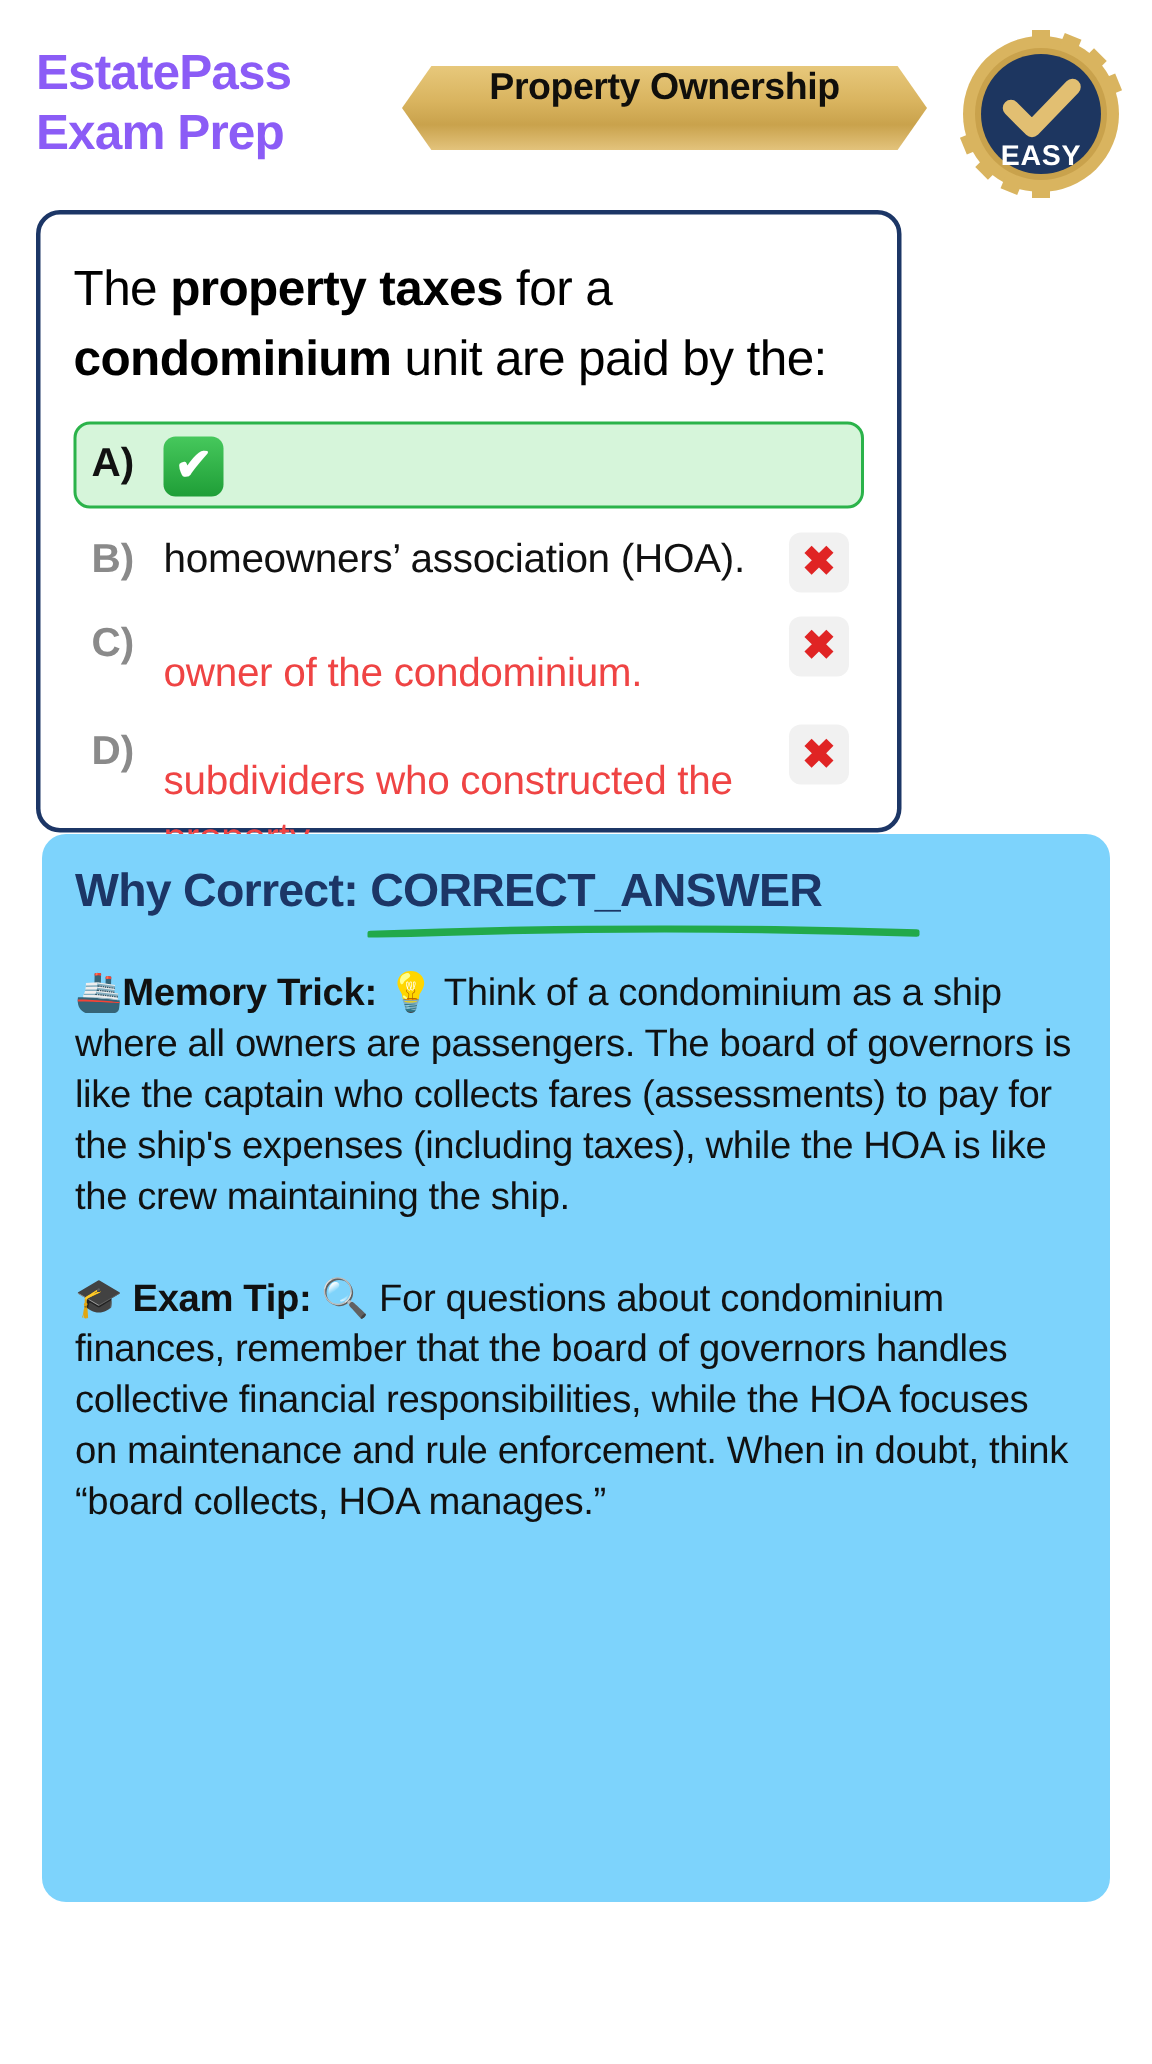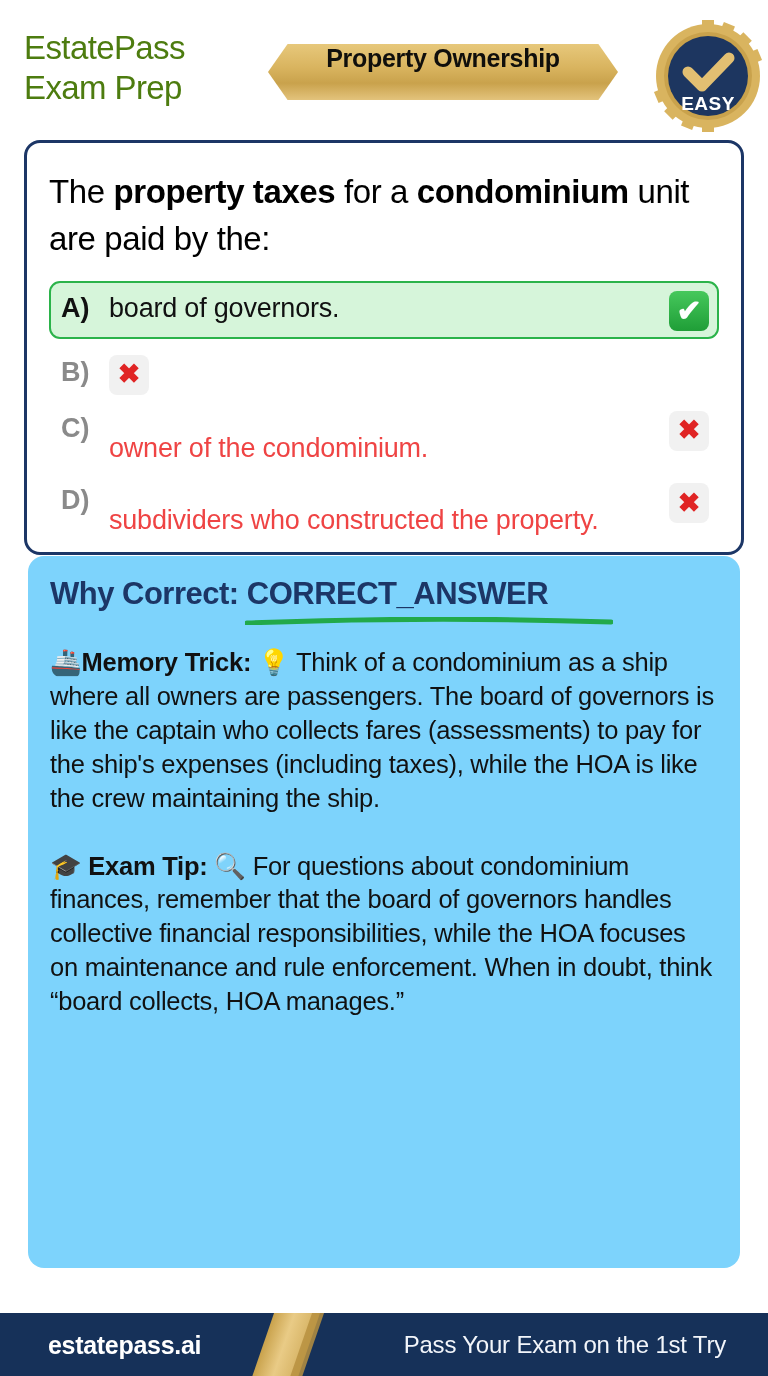--- a/index.html
+++ b/index.html
@@ -26,22 +26,22 @@
     width: 768px;
     height: 140px;
     display: flex;
     align-items: center;
   }
 
   .brand {
     position: absolute;
     left: 24px;
     top: 28px;
-    color: #4d7c0f;
-    font-weight: normal;
+    color: #8b5cf6;
+    font-weight: bold;
     font-size: 33px;
     line-height: 1.22;
     letter-spacing: -0.6px;
   }
 
   .topic-banner {
     position: absolute;
     left: 268px;
     top: 44px;
     width: 350px;
@@ -55,34 +55,34 @@
   .topic-banner-label {
     color: #100f0c;
     font-weight: bold;
     font-size: 25px;
     letter-spacing: -0.3px;
     white-space: nowrap;
   }
 
   .badge {
     position: absolute;
-    right: 4px;
+    right: 18px;
     top: 20px;
     width: 112px;
     height: 112px;
     text-align: right;
   }
   .badge svg { display: block; width: 112px; height: 112px; }
 
   
   .question-card {
     position: absolute;
     left: 24px;
     top: 140px;
-    width: 720px;
+    width: 577px;
     height: 415px;
     background: #ffffff;
     border: 3px solid #1c3666;
     border-radius: 16px;
     padding: 26px 22px 10px 22px;
   }
 
   .question-text {
     font-size: 33px;
     line-height: 1.42;
@@ -279,26 +279,26 @@
   <div class="question-card">
 
     <div class="question-text">
       <span>The </span><b>property taxes</b><span> for a </span><b>condominium</b><span> unit are paid by the:</span>
     </div>
 
     <div class="options">
 
       <div class="option-row correct">
         <span class="option-letter dark">A)</span>
-        <span class="option-text dark">board of governors.</span>
         <span class="mark check">✔</span>
       </div>
 
       <div class="option-row">
         <span class="option-letter dim">B)</span>
+        <span class="option-text dark">homeowners’ association (HOA).</span>
         <span class="mark cross">✖</span>
       </div>
 
       <div class="option-row">
         <span class="option-letter dim">C)</span>
         <span class="option-text dim">owner of the condominium.</span>
         <span class="mark cross">✖</span>
       </div>
 
       <div class="option-row">
@@ -322,20 +322,14 @@
     <div class="para">
       <span class="emoji">🚢</span><b>Memory Trick:</b> <span class="emoji">💡</span><span> Think of a condominium as a ship where all owners are passengers. The board of governors is like the captain who collects fares (assessments) to pay for the ship's expenses (including taxes), while the HOA is like the crew maintaining the ship.</span>
     </div>
 
     <div class="para">
       <span class="emoji">🎓</span> <b>Exam Tip:</b> <span class="emoji">🔍</span><span> For questions about condominium finances, remember that the board of governors handles collective financial responsibilities, while the HOA focuses on maintenance and rule enforcement. When in doubt, think “board collects, HOA manages.”</span>
     </div>
 
   </div>
 
-  <div class="footer">
-    <div class="footer-stripe"></div>
-    <div class="footer-stripe thin"></div>
-    <div class="footer-brand">estatepass.ai</div>
-    <div class="footer-tagline">Pass Your Exam on the 1st Try</div>
-  </div>
 
 </div>
 
 </body></html>

